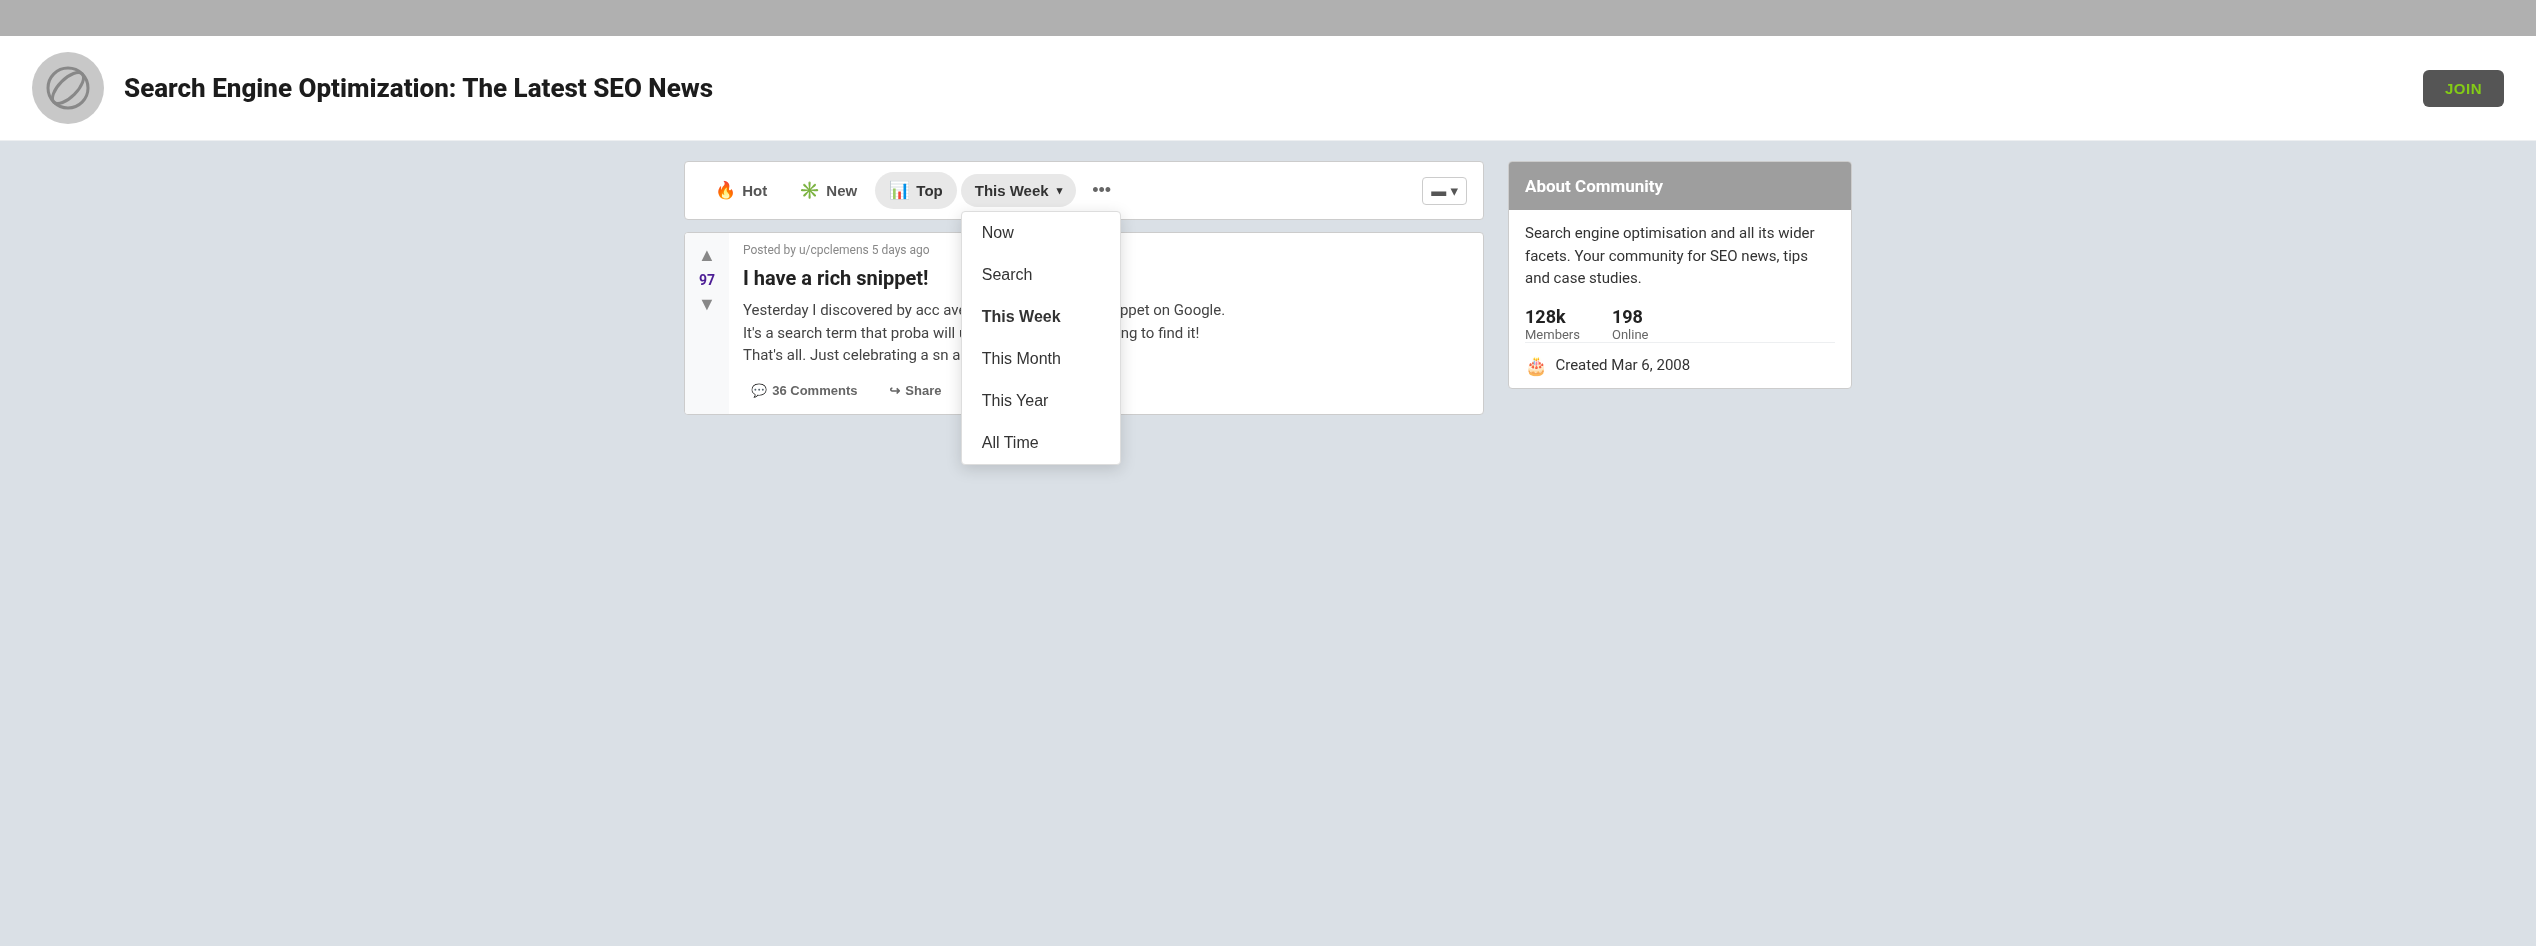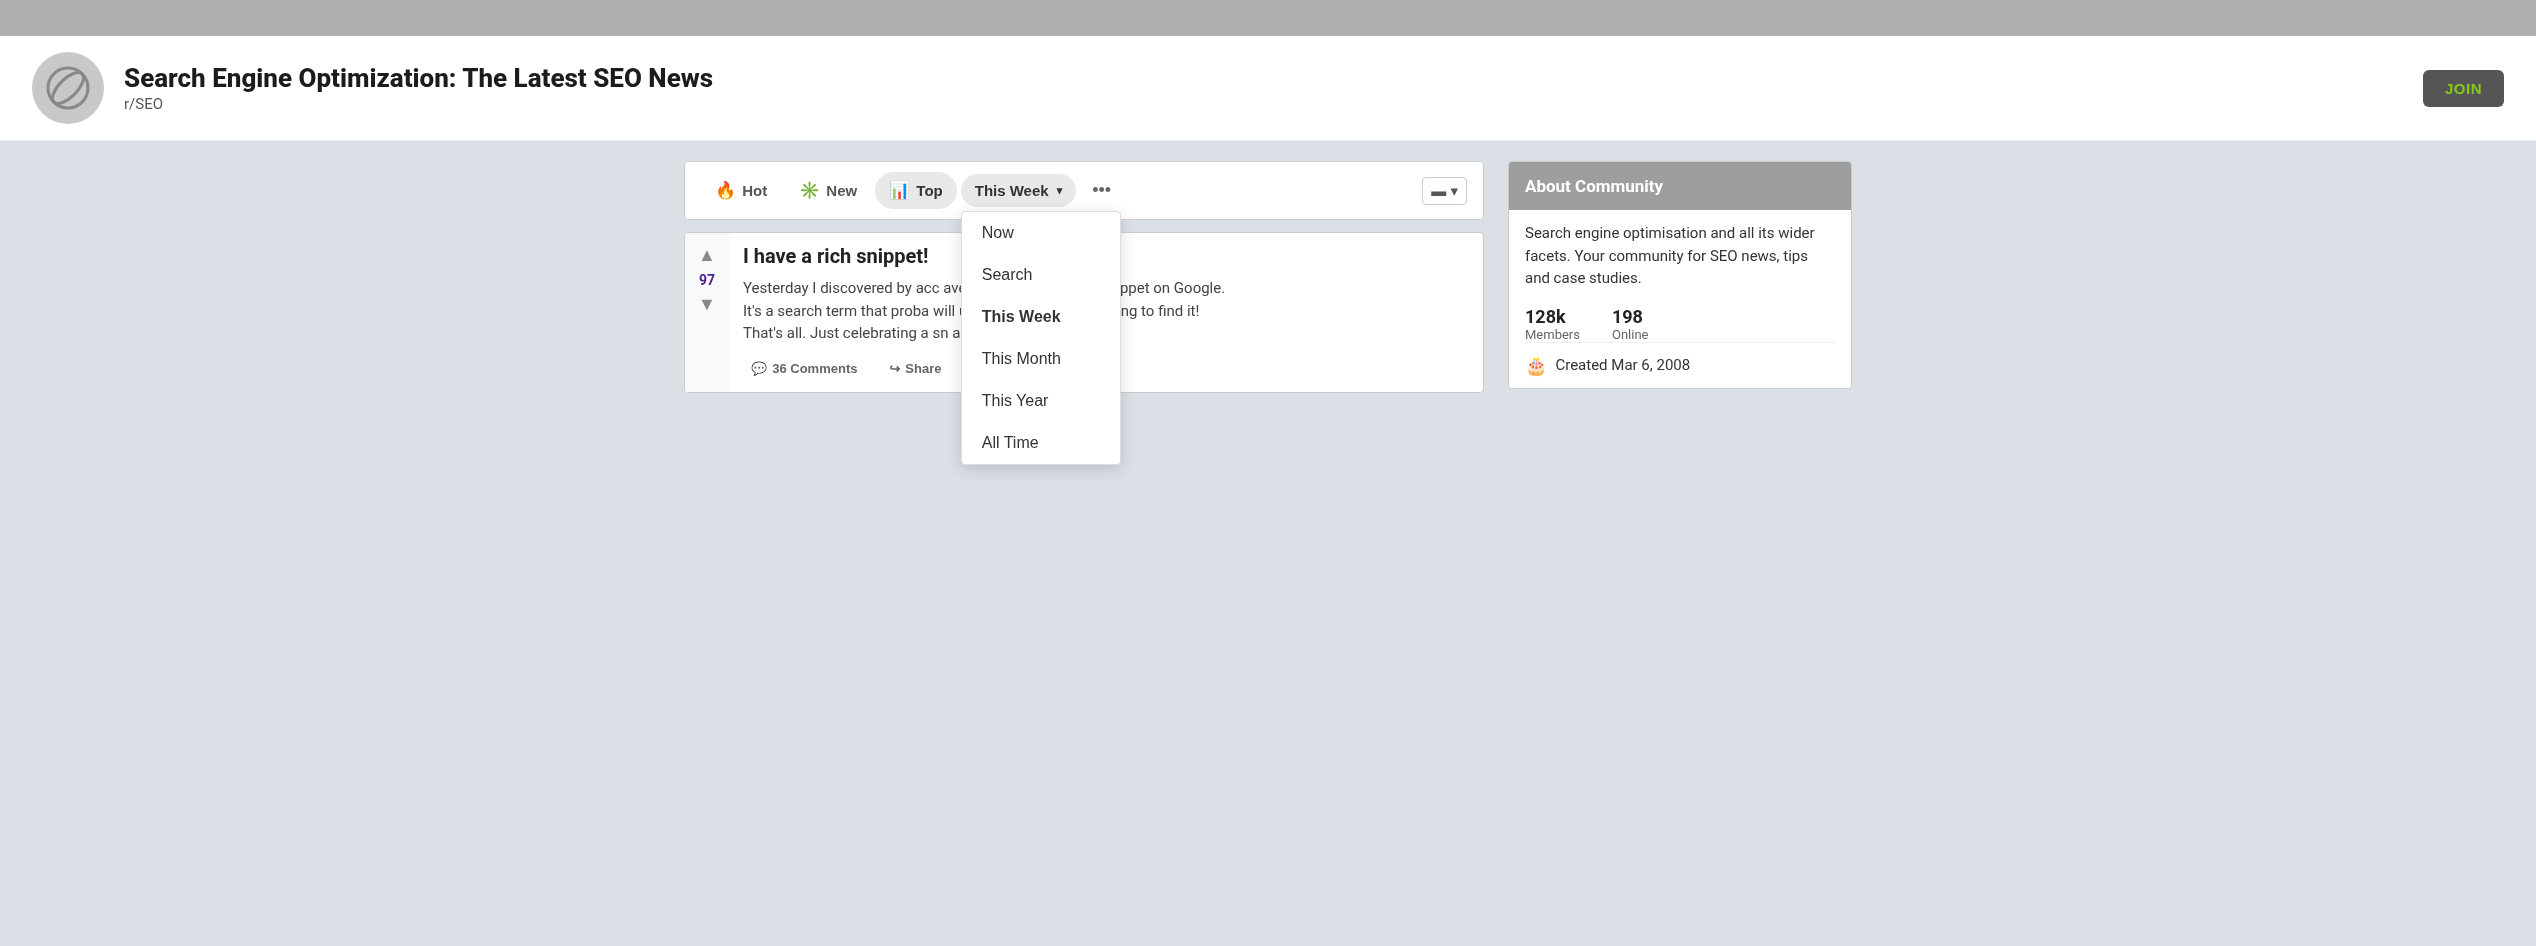--- a/index.html
+++ b/index.html
@@ -171,21 +171,20 @@
 
 <div class="subreddit-header">
   <div class="subreddit-icon">
     <svg viewBox="0 0 44 44" fill="none" xmlns="http://www.w3.org/2000/svg">
       <circle cx="22" cy="22" r="20" stroke="#888" stroke-width="3" fill="none"></circle>
       <ellipse cx="22" cy="22" rx="20" ry="9" stroke="#888" stroke-width="3" fill="none" transform="rotate(-45 22 22)"></ellipse>
     </svg>
   </div>
   <div class="subreddit-info">
     <div class="subreddit-title">Search Engine Optimization: The Latest SEO News</div>
-    <div class="subreddit-name">r/SEO</div>
   </div>
   <button class="join-btn">JOIN</button>
 </div>
 
 <div class="main-layout">
 
   <div class="feed-column">
 
     <div class="sort-bar">
       <button class="sort-btn">
@@ -223,20 +222,21 @@
       </button>
     </div>
 
     <div class="post-card">
       <div class="vote-col">
         <button class="vote-btn">▲</button>
         <span class="vote-count">97</span>
         <button class="vote-btn">▼</button>
       </div>
       <div class="post-content">
+        <div class="post-meta">Posted by u/cpclemens 5 days ago</div>
         <div class="post-title">I have a rich snippet!</div>
         <div class="post-body">
           <span>Yesterday I discovered by acc       ave finally gotten a rich snippet on Google.</span><br>
           <span>It's a search term that proba       will use, but it was still exciting to find it!</span><br>
           <span>That's all. Just celebrating a sn       aha</span>
         </div>
         <div class="post-actions">
           <button class="post-action-btn">
             <span>💬</span>
             <span>36 Comments</span>

